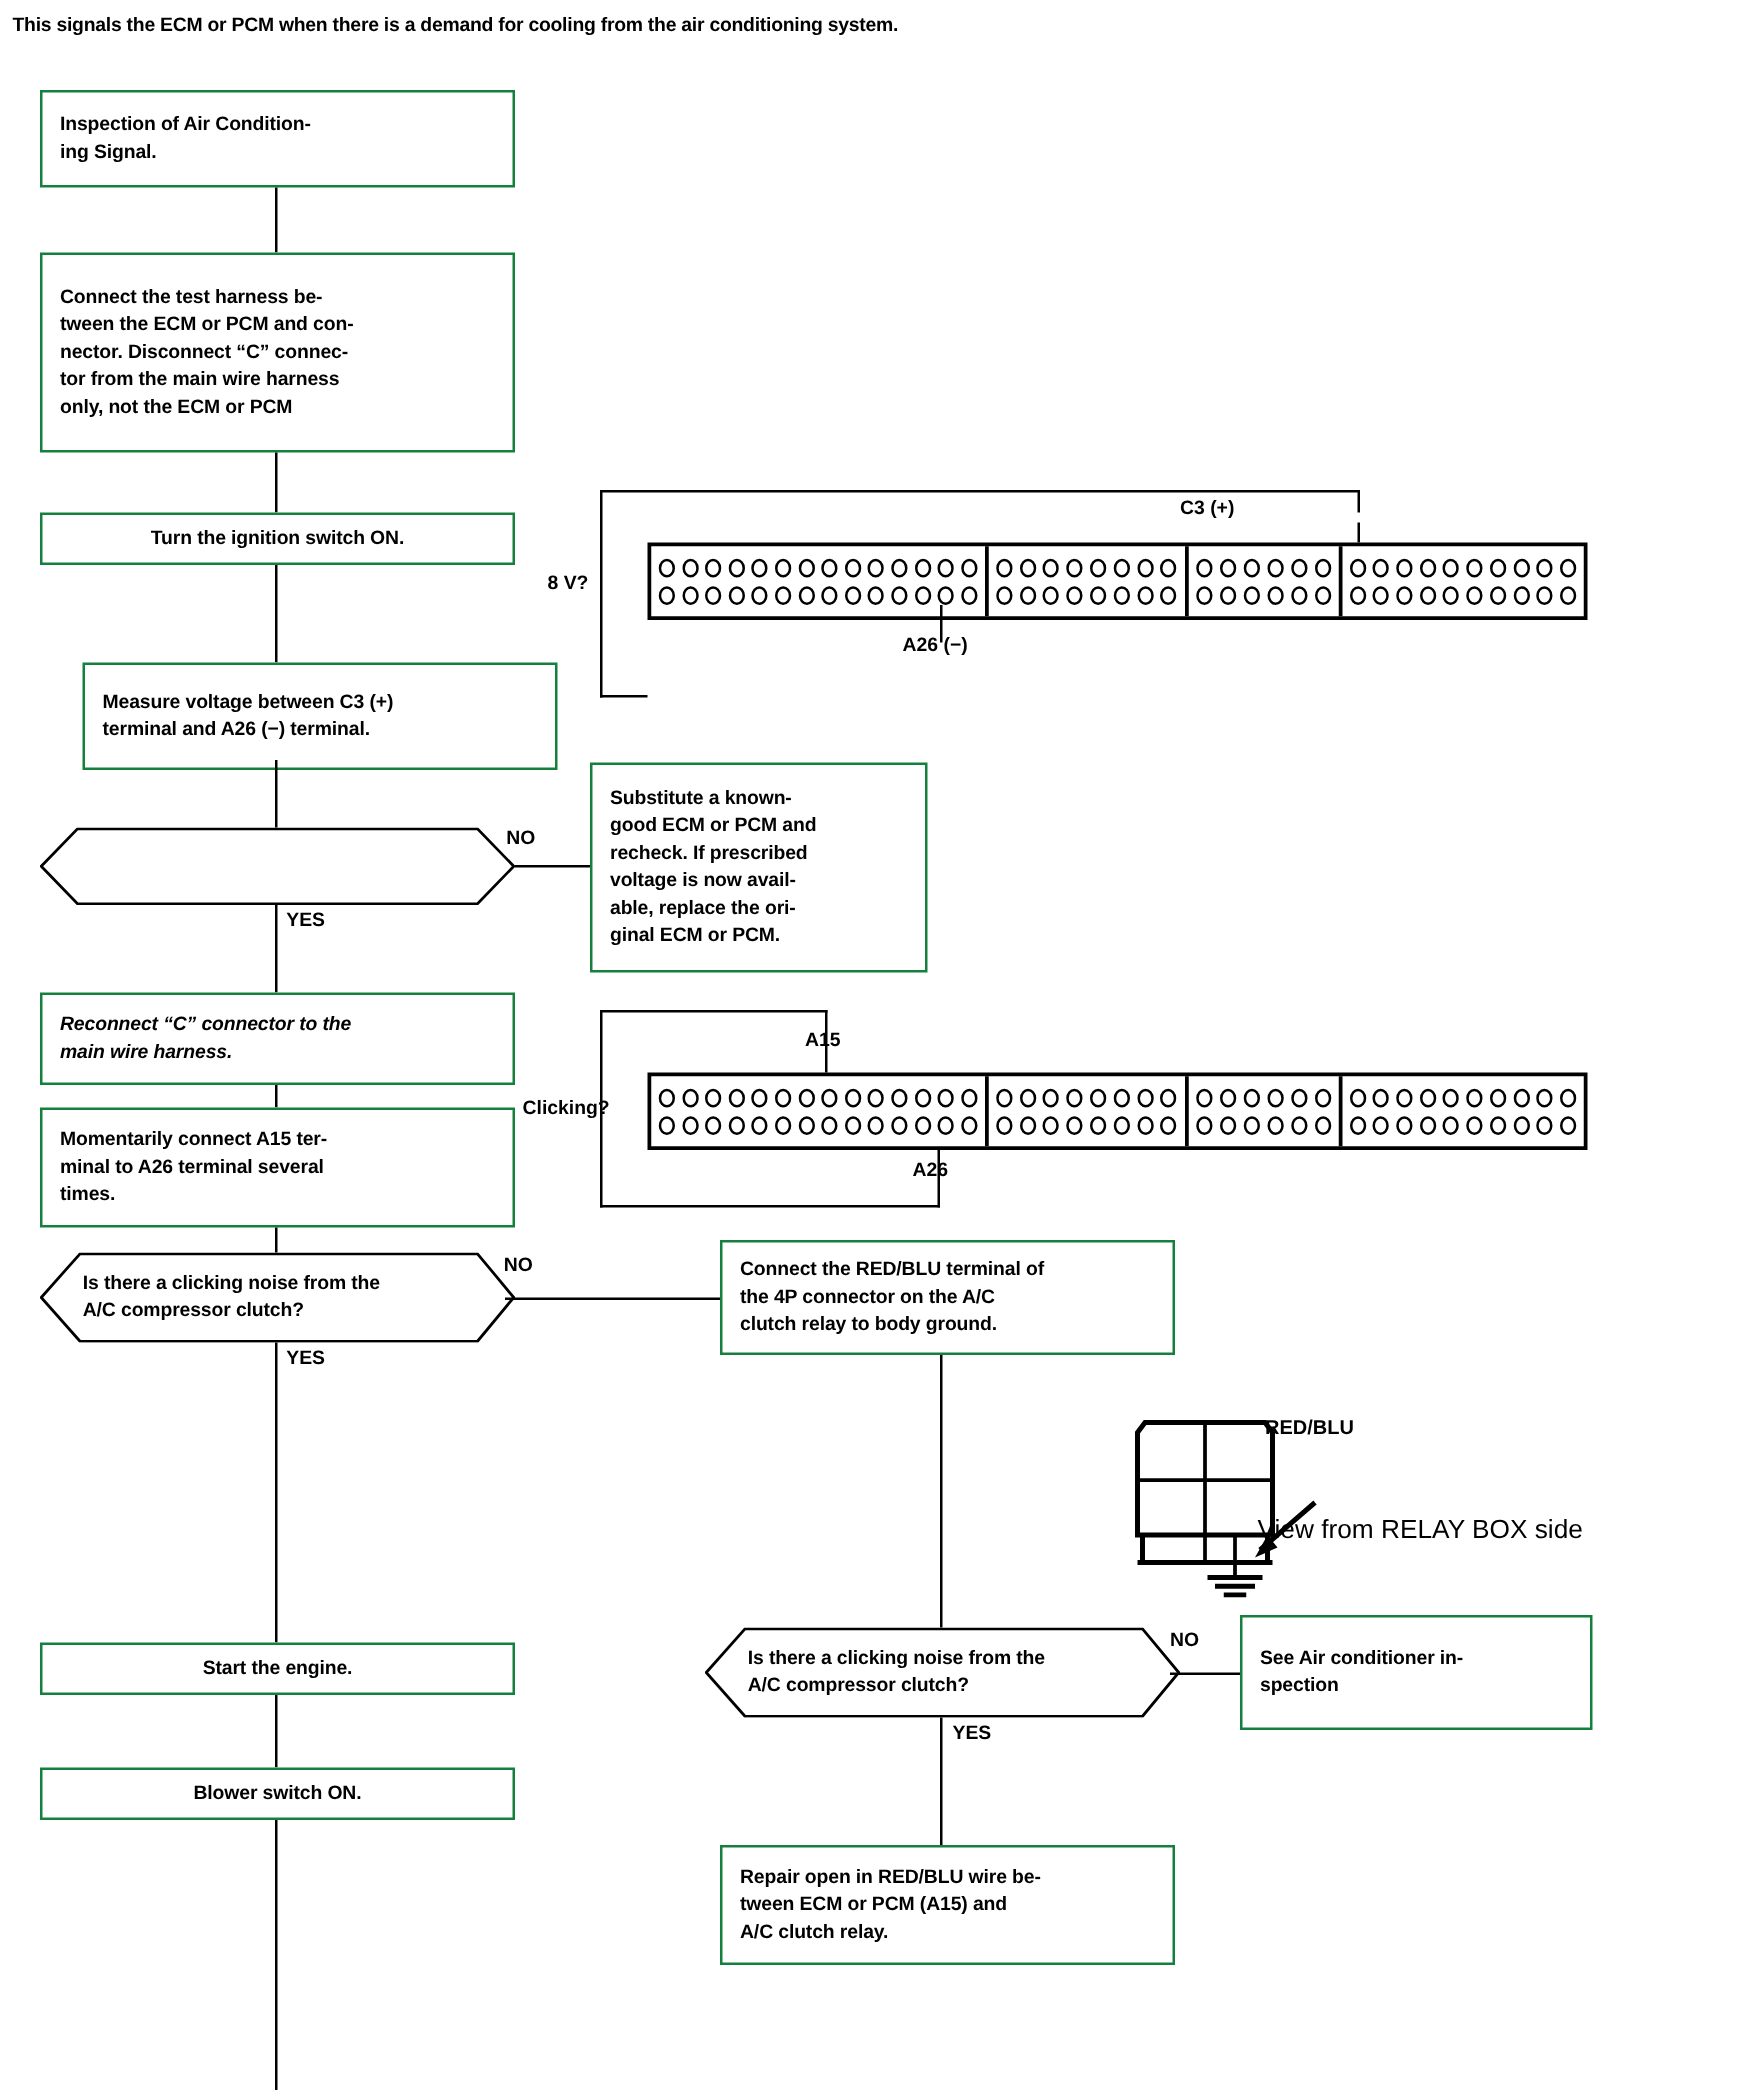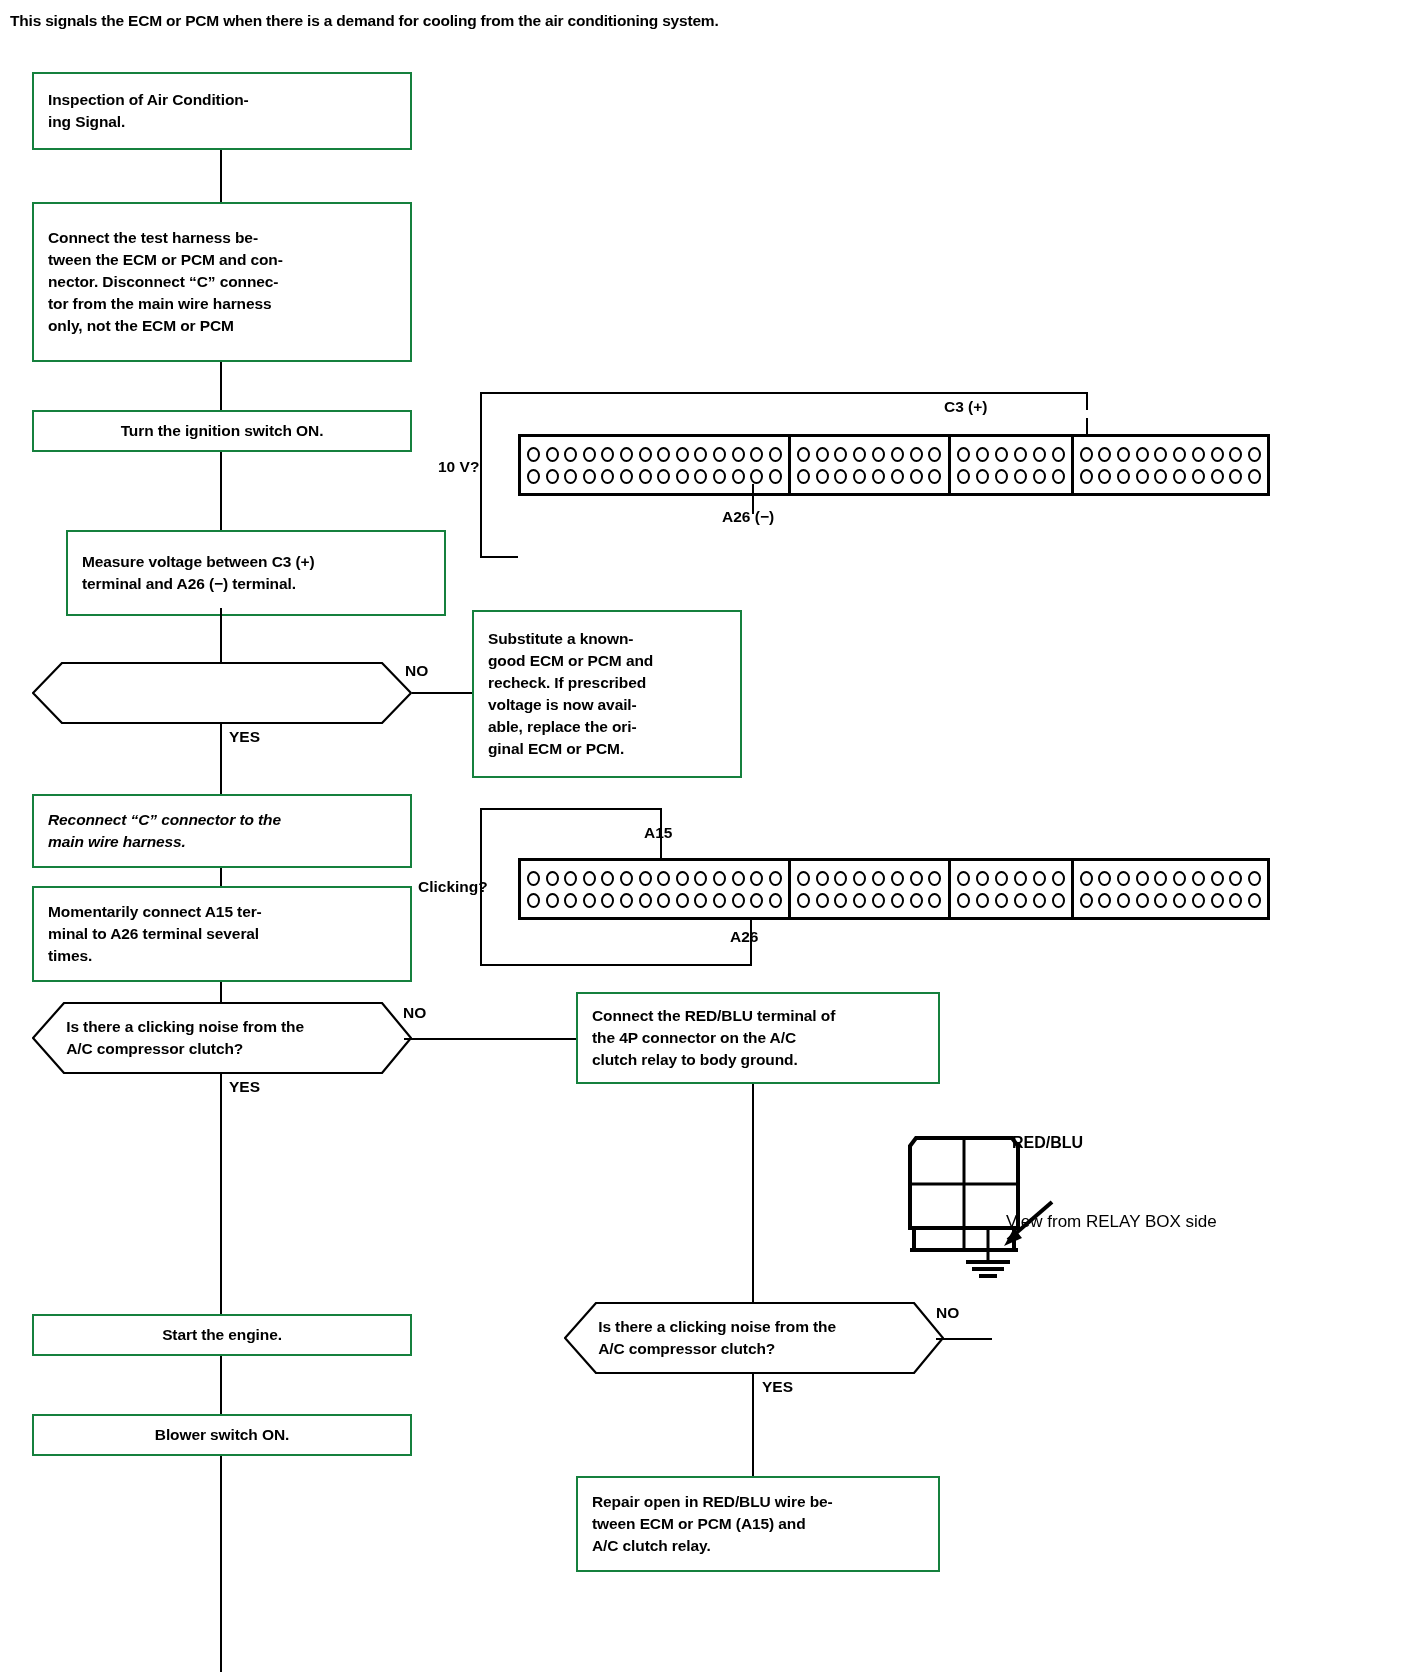--- a/index.html
+++ b/index.html
@@ -202,21 +202,21 @@
 voltage is now avail-
 able, replace the ori-
 ginal ECM or PCM.</div>
   </div>
 
   <div class="line vline" style="left:480px; top:392px; height:166px;"></div>
   <div class="line hline" style="left:480px; top:392px; width:608px;"></div>
   <div class="line vline" style="left:1086px; top:392px; height:18px;"></div>
   <div class="line hline" style="left:480px; top:556px; width:38px;"></div>
 
-  <div class="lbl" style="left:438px; top:458px;">10 V?</div>
+  <div class="lbl" style="left:438px; top:458px;">8 V?</div>
 
   <div class="lbl" style="left:944px; top:398px;">C3 (+)</div>
   <div class="line vline" style="left:1086px; top:418px; height:38px;"></div>
 
   <div class="conn" id="conn1" style="left:518px; top:434px; width:752px; height:62px;">
       <div class="conn-seg" style="flex: 14 0 auto;">
         <div class="pin-row">
           <div class="pin"></div>
           <div class="pin"></div>
           <div class="pin"></div>
@@ -457,34 +457,38 @@
       <line x1="88" y1="100" x2="88" y2="134" stroke="#000" stroke-width="3"></line>
       <line x1="66" y1="134" x2="110" y2="134" stroke="#000" stroke-width="4"></line>
       <line x1="72" y1="141" x2="104" y2="141" stroke="#000" stroke-width="4"></line>
       <line x1="79" y1="148" x2="97" y2="148" stroke="#000" stroke-width="4"></line>
 
       <line x1="108" y1="112" x2="152" y2="74" stroke="#000" stroke-width="4"></line>
       <polygon points="104,118 122,110 114,100" fill="#000"></polygon>
     </svg>
   </div>
   <div class="lbl" style="left:1012px; top:1134px; font-size:16px;">RED/BLU</div>
-  <div class="lbl" style="left:1006px; top:1212px; font-weight:400; font-size:17px;">View from RELAY BOX side</div>
+  <div class="lbl" style="left:1006px; top:1212px; font-weight:400; font-size:21px;">View from RELAY BOX side</div>
 
   <div class="hex" style="left:564px; top:1302px; width:380px; height:72px;">
     <svg class="hexsvg" viewBox="0 0 380 72" preserveAspectRatio="none">
       <polygon points="32,1 350,1 379,36 350,71 32,71 1,36" fill="#fff" stroke="#000" stroke-width="2.2"></polygon>
     </svg>
     <div class="hextxt" style="white-space:pre-line;">Is there a clicking noise from the
 A/C compressor clutch?</div>
   </div>
   <div class="line hline" style="left:936px; top:1338px; width:56px;"></div>
   <div class="lbl" style="left:936px; top:1304px;">NO</div>
   <div class="line vline" style="left:752px; top:1374px; height:102px;"></div>
   <div class="lbl" style="left:762px; top:1378px;">YES</div>
 
+  <div class="box" style="left:992px; top:1292px; width:282px; height:92px;">
+    <div class="txt bold" style="white-space:pre-line;">See Air conditioner in-
+spection</div>
+  </div>
 
   <div class="box" style="left:576px; top:1476px; width:364px; height:96px;">
     <div class="txt just bold" style="white-space:pre-line;">Repair open in RED/BLU wire be-
 tween ECM or PCM (A15) and
 A/C clutch relay.</div>
   </div>
 
 </div>
 
 </body></html>

